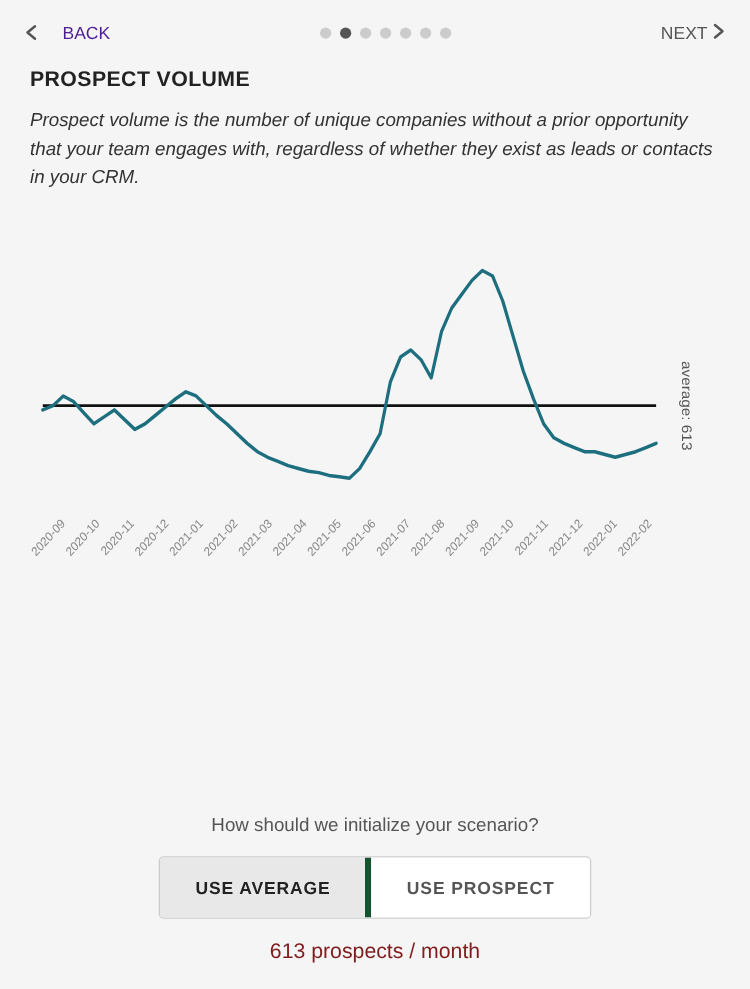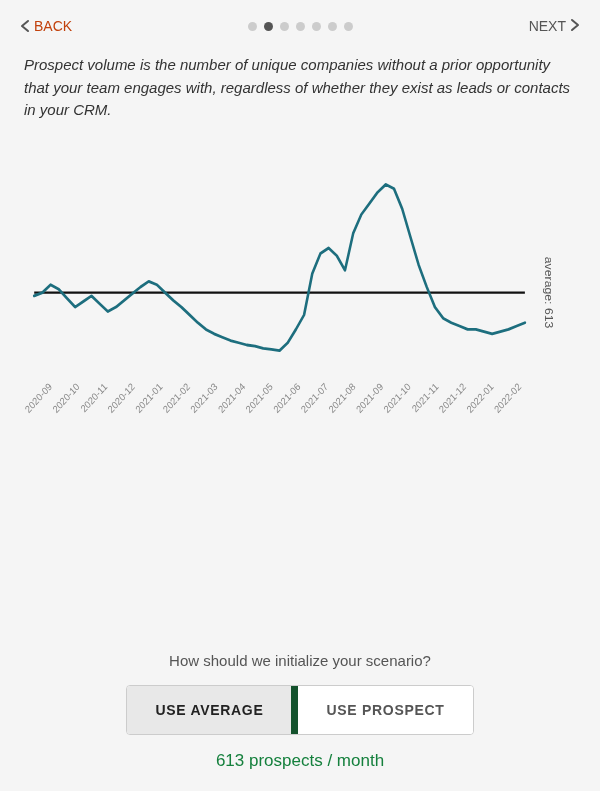--- a/index.html
+++ b/index.html
@@ -26,22 +26,22 @@
       display: flex;
       align-items: center;
       justify-content: space-between;
       padding: 18px 20px 10px 20px;
       background: #f5f5f5;
     }
 
     .nav-back {
       display: flex;
       align-items: center;
-      gap: 4px;
-      color: #c2410c;
+      gap: 20px;
+      color: #4c1d95;
       font-size: 14px;
       cursor: pointer;
     }
 
     .nav-dots {
       display: flex;
       gap: 7px;
       align-items: center;
     }
 
@@ -128,39 +128,39 @@
     }
 
     .btn-use-average {
       padding: 16px 28px;
       font-size: 14px;
       font-weight: 700;
       letter-spacing: 0.05em;
       background: #e8e8e8;
       color: #222;
       border: none;
-      border-right: 7px solid #14532d;
+      border-right: 5px solid #14532d;
       cursor: pointer;
     }
 
     .btn-use-override {
       padding: 16px 28px;
       font-size: 14px;
       font-weight: 700;
       letter-spacing: 0.05em;
       background: #fff;
       color: #555;
       border: none;
       cursor: pointer;
     }
 
     .result-text {
       margin-top: 16px;
       font-size: 17px;
-      color: #15803d;
+      color: #7f1d1d;
       text-align: center;
     }
   </style>
 </head>
 <body>
 
 <div class="page">
 
   <div class="top-nav">
     <div class="nav-back">
@@ -182,20 +182,21 @@
 
     <div class="nav-next">
       <span>NEXT</span>
       <svg width="10" height="14" viewBox="0 0 10 14">
         <polyline points="2,2 8,7 2,12" fill="none" stroke="#555" stroke-width="2" stroke-linecap="round" stroke-linejoin="round"></polyline>
       </svg>
     </div>
   </div>
 
   <div class="content">
+    <div class="page-title">PROSPECT VOLUME</div>
     <div class="description">Prospect volume is the number of unique companies without a prior opportunity that your team engages with, regardless of whether they exist as leads or contacts in your CRM.</div>
 
     <div class="chart-container">
       <svg class="chart-svg" viewBox="0 0 540 260" preserveAspectRatio="none">
 
         <line x1="10" y1="135" x2="490" y2="135" stroke="#111" stroke-width="2"></line>
 
         <path d="M10,138
              L18,135 L26,128 L34,132 L42,140 L50,148 L58,143 L66,138
              L74,145 L82,152 L90,148 L98,142 L106,136

